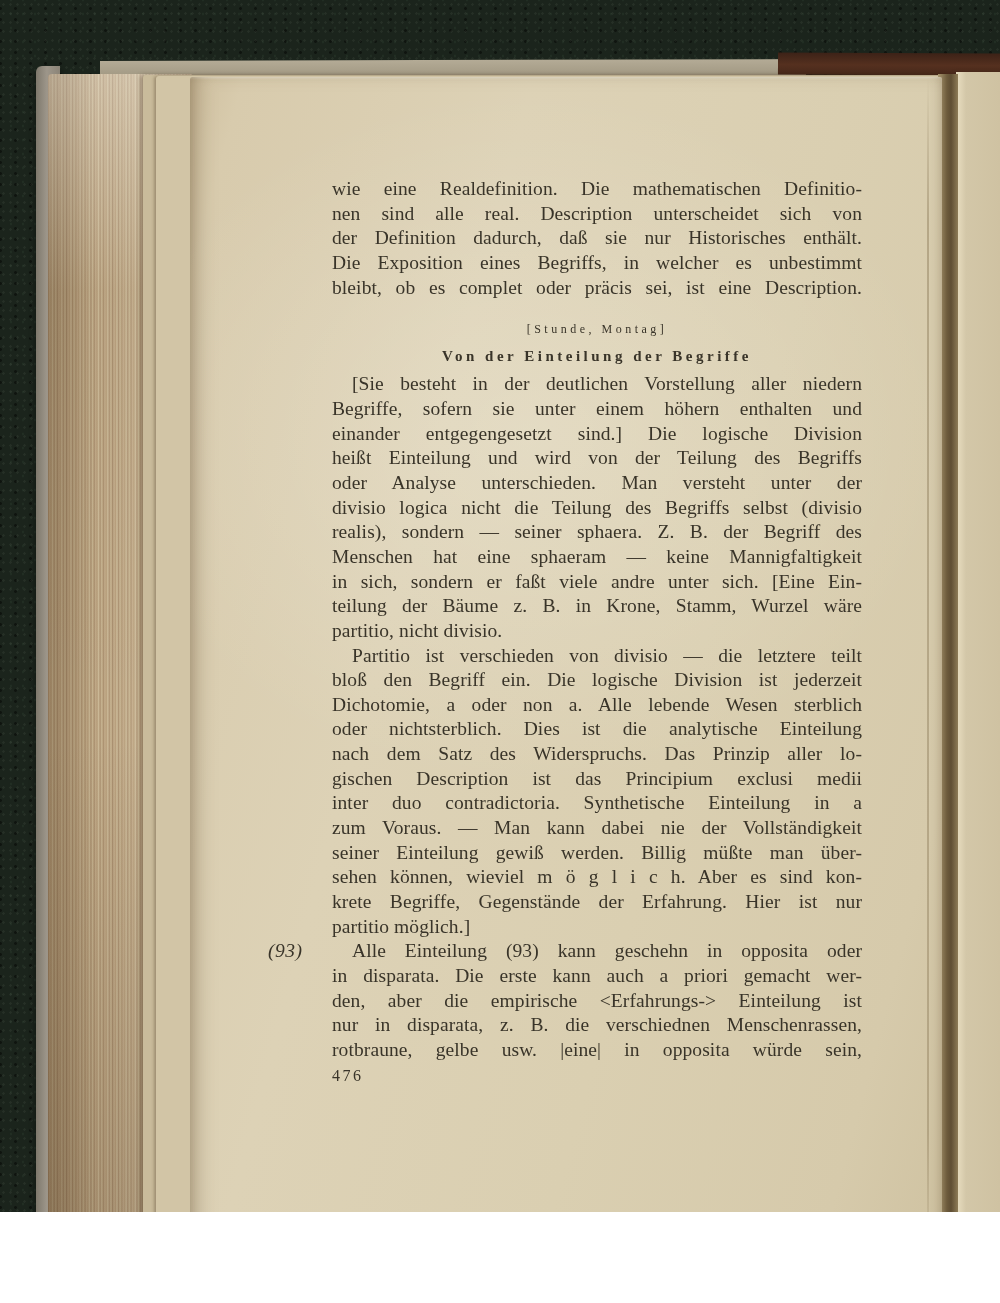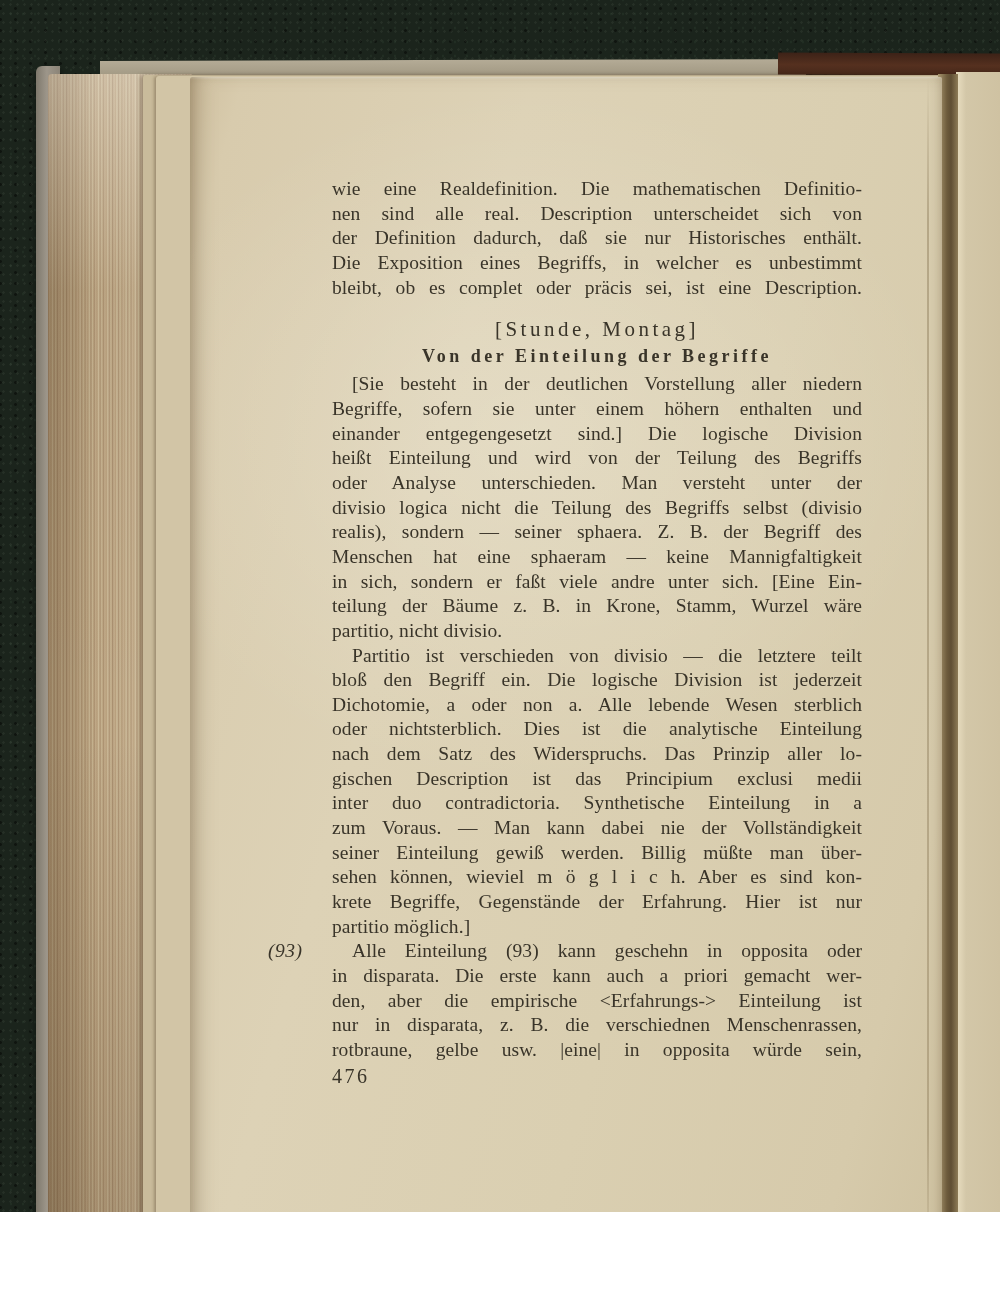--- a/index.html
+++ b/index.html
@@ -94,33 +94,33 @@
   .text-block {
     position: absolute; left: 142px; top: 100px; width: 530px;
     font-size: 19.5px; line-height: 24.65px; color: #393429;
     letter-spacing: 0.1px;
   }
   .tline { text-align: justify; text-align-last: justify; white-space: nowrap; }
   .tline-left { text-align-last: left; }
   .tline-indent { text-indent: 20px; }
   .subheading {
     margin-top: 16px; text-align: center;
-    font-size: 21px; line-height: 26px; letter-spacing: 3.5px;
+    font-size: 12px; line-height: 26px; letter-spacing: 3.5px;
   }
   .heading {
     text-align: center; font-weight: bold;
-    font-size: 18px; line-height: 28px; letter-spacing: 3.5px;
+    font-size: 15px; line-height: 28px; letter-spacing: 3.5px;
   }
   .para2 { margin-top: 2px; }
   .para4 { position: relative; }
   .margin-note {
     position: absolute; left: -64px; top: 0; width: 56px;
     font-style: italic; text-align: left; letter-spacing: 0.5px;
   }
-  .page-number { margin-top: 1px; letter-spacing: 2.5px; font-size: 20px; }
+  .page-number { margin-top: 1px; letter-spacing: 2.5px; font-size: 16px; }
 </style>
 </head>
 <body>
 
 <div class="scene">
   <div class="cover-left"></div>
   <div class="top-band"></div>
   <div class="maroon-band"></div>
   <div class="stack"></div>
   <div class="underpage"></div>

